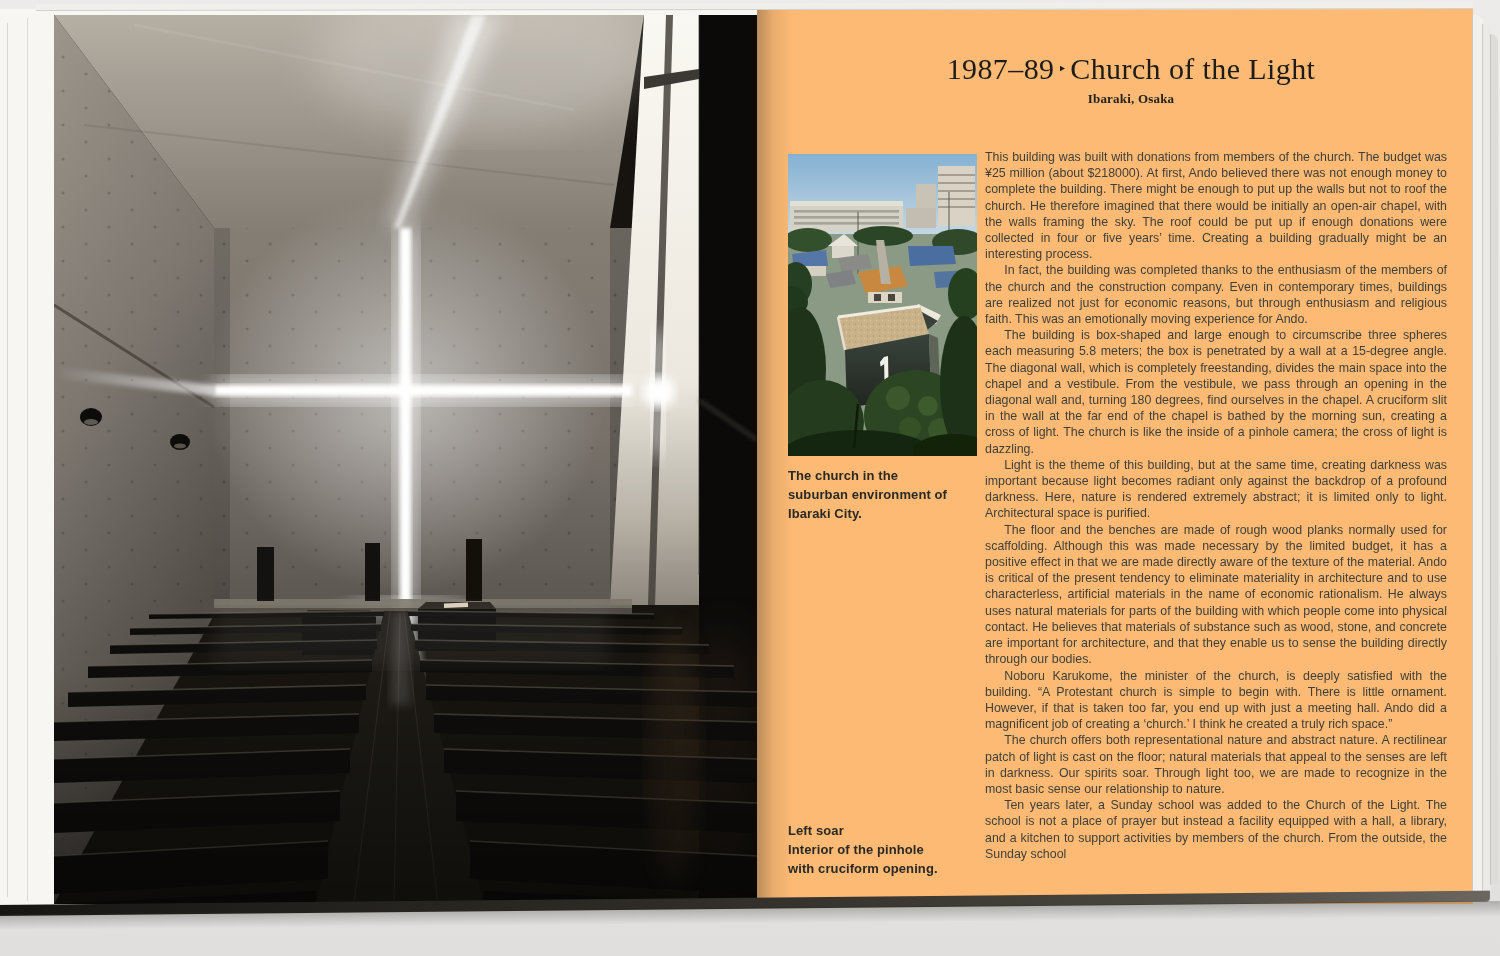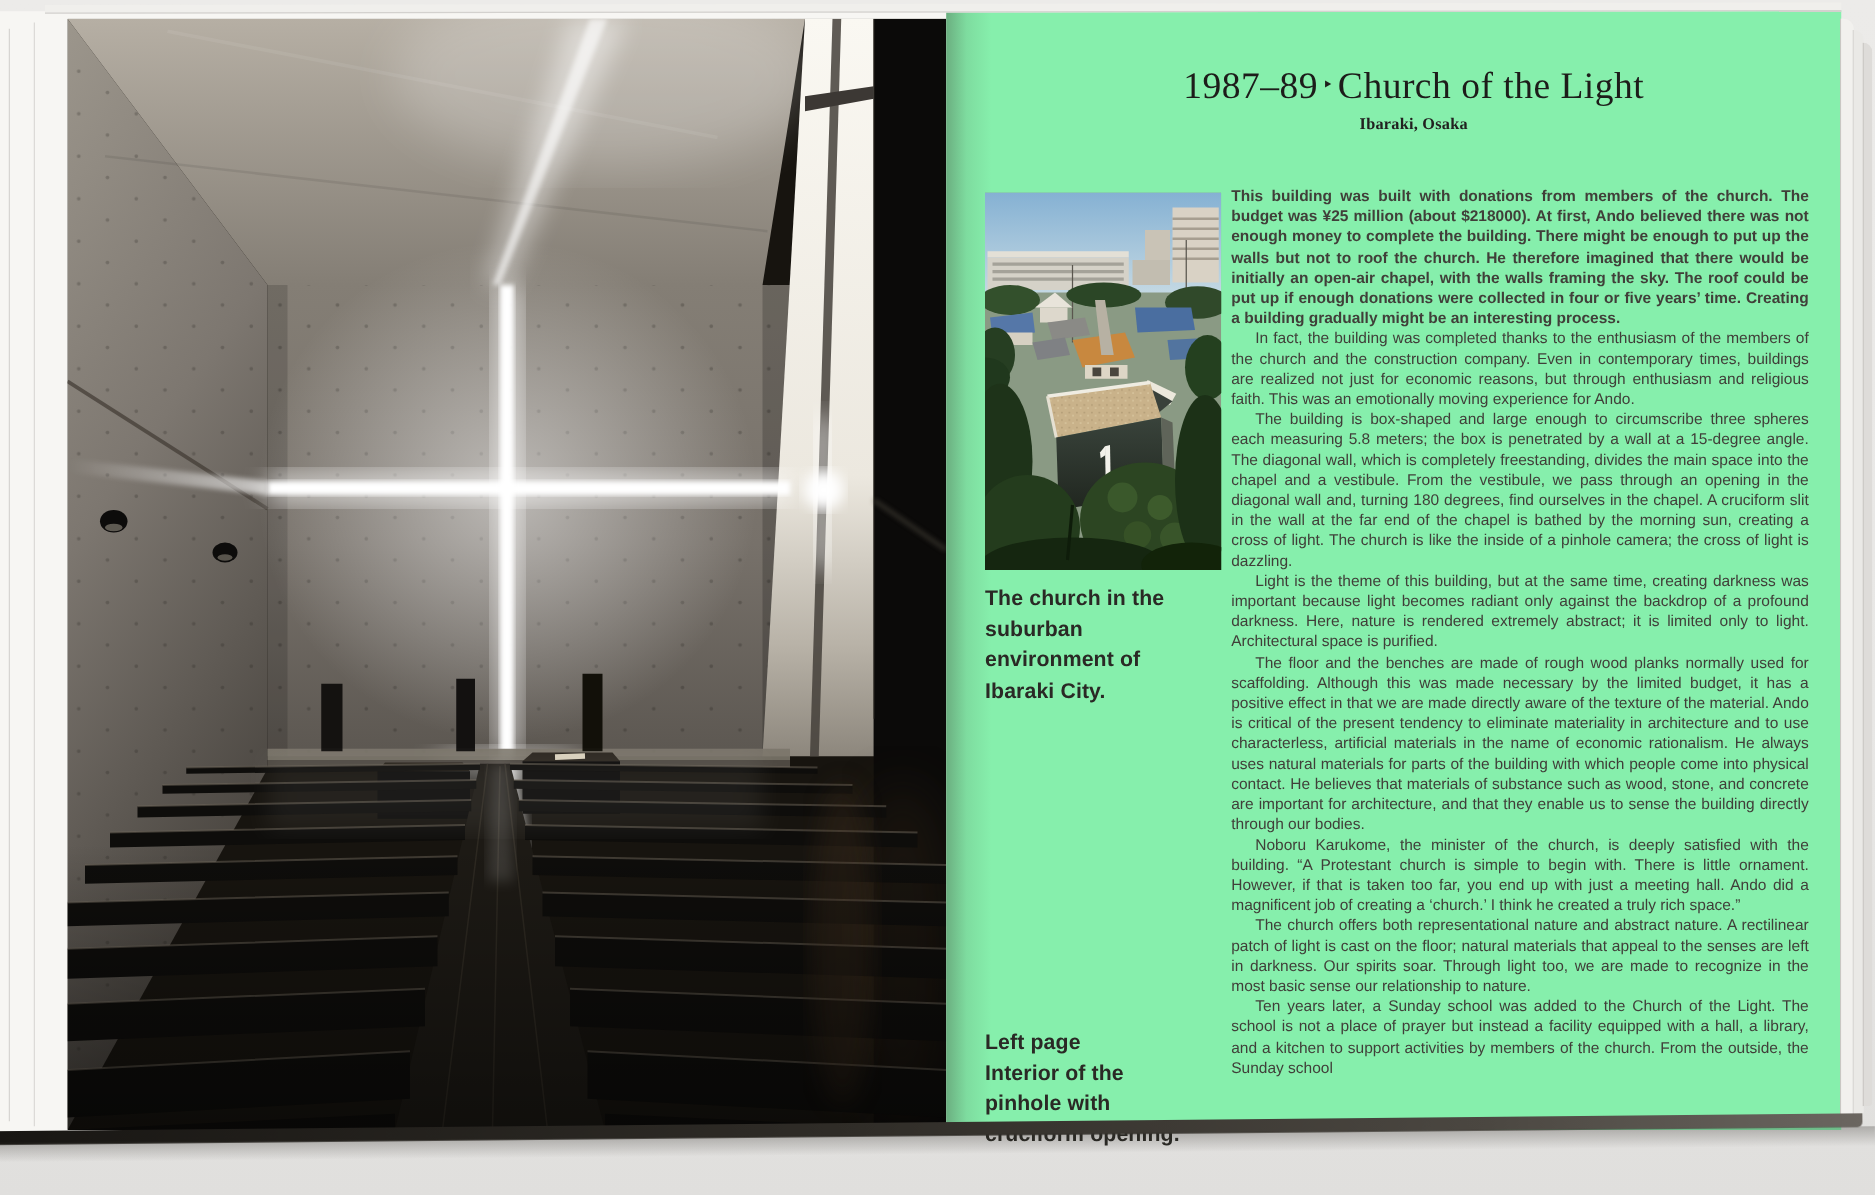--- a/index.html
+++ b/index.html
@@ -15,48 +15,48 @@
     background:#f7f6f3;
   }
   .left-edge-lines{position:absolute;left:0;top:6px;width:40px;height:888px;}
   .left-edge-lines .l1{position:absolute;left:7px;top:8px;bottom:6px;width:1px;background:#d7d5d2;}
   .left-edge-lines .l2{position:absolute;left:27px;top:3px;bottom:2px;width:1px;background:#dcdad7;}
   .left-photo{position:absolute;left:54px;top:6px;width:703px;height:889px;}
   .left-photo svg{display:block;}
   
   .right-page{
     position:absolute;left:757px;top:8px;width:716px;height:896px;
-    background:#86efac;
+    background:#fdba74;
   }
   .gutter{position:absolute;left:0;top:0;bottom:0;width:36px;
     background:linear-gradient(90deg,rgba(55,50,43,.34),rgba(55,50,43,.10) 45%,rgba(55,50,43,0));
     pointer-events:none;}
   .title-block{position:absolute;left:60px;width:628px;top:44px;text-align:center;color:#1d1c1a;}
   .title-block h1{
     margin:0;font-family:"Liberation Serif","DejaVu Serif",serif;
     font-weight:normal;font-size:30px;line-height:34px;letter-spacing:.4px;
   }
   .title-sep{font-size:.5em;vertical-align:.35em;margin:0 .22em;}
   .subtitle{
     margin-top:5px;font-family:"Liberation Serif","DejaVu Serif",serif;
     font-weight:bold;font-size:13px;color:#222120;letter-spacing:.2px;
   }
   .mini-photo{position:absolute;left:31px;top:146px;width:189px;height:302px;}
-  .cap{position:absolute;left:31px;width:162px;font-size:17px;line-height:1.45;
+  .cap{position:absolute;left:31px;width:162px;font-size:13px;line-height:1.45;
        font-weight:bold;color:#2a2925;letter-spacing:.1px;}
   .cap-1{top:459px;}
   .cap-2{top:814px;}
   .cap .cap-label{display:block;}
   .body-col{
     position:absolute;left:228px;top:141px;width:462px;
     font-size:12.4px;line-height:16.2px;color:#403f39;
     text-align:justify;
   }
   .body-col p{margin:0;text-indent:1.55em;}
-  .body-col p:first-child{text-indent:0;font-weight:bold;}
+  .body-col p:first-child{text-indent:0;}
   .page-num{position:absolute;left:228px;width:462px;top:866px;text-align:center;
     font-size:12px;color:#3c3b36;}
   
   .edge{position:absolute;background:#f0efec;}
   .edge.e1{left:1472px;top:15px;width:10px;height:883px;border-left:1px solid #c9c7c3;border-radius:0 8px 3px 0;background:#f2f1ee;}
   .edge.e2{left:1482px;top:24px;width:8px;height:868px;border-left:1px solid #cfcdc9;border-radius:0 8px 3px 0;background:#eae9e6;}
   .edge.e3{left:1490px;top:34px;width:7px;height:851px;border-left:1px solid #c6c4c0;border-radius:0 9px 4px 0;background:#dedcd9;}
   .top-edge{position:absolute;left:36px;top:3px;width:1437px;height:6px;
     background:#f0efec;border-bottom:1px solid #d3d1ce;transform:rotate(-.08deg);}
   .bottom-shadow{
@@ -336,21 +336,21 @@
           <ellipse cx="70" cy="298" rx="74" ry="22" fill="#152610"></ellipse>
           <ellipse cx="165" cy="298" rx="40" ry="18" fill="#122309"></ellipse>
           <line x1="70" y1="250" x2="66" y2="294" stroke="#0e1c0a" stroke-width="2.5"></line>
         </g>
       </svg>
     </div>
 
     <div class="cap cap-1">The church in the suburban environment of Ibaraki City.</div>
 
     <div class="cap cap-2">
-      <span class="cap-label">Left page</span>
+      <span class="cap-label">Left soar</span>
       <span>Interior of the pinhole with cruciform opening.</span>
     </div>
 
     <div class="body-col">
       <p>This building was built with donations from members of the church. The budget was ¥25 million (about $218000). At first, Ando believed there was not enough money to complete the building. There might be enough to put up the walls but not to roof the church. He therefore imagined that there would be initially an open-air chapel, with the walls framing the sky. The roof could be put up if enough donations were collected in four or five years’ time. Creating a building gradually might be an interesting process.</p>
       <p>In fact, the building was completed thanks to the enthusiasm of the members of the church and the construction company. Even in contemporary times, buildings are realized not just for economic reasons, but through enthusiasm and religious faith. This was an emotionally moving experience for Ando.</p>
       <p>The building is box-shaped and large enough to circumscribe three spheres each measuring 5.8 meters; the box is penetrated by a wall at a 15-degree angle. The diagonal wall, which is completely freestanding, divides the main space into the chapel and a vestibule. From the vestibule, we pass through an opening in the diagonal wall and, turning 180 degrees, find ourselves in the chapel. A cruciform slit in the wall at the far end of the chapel is bathed by the morning sun, creating a cross of light. The church is like the inside of a pinhole camera; the cross of light is dazzling.</p>
       <p>Light is the theme of this building, but at the same time, creating darkness was important because light becomes radiant only against the backdrop of a profound darkness. Here, nature is rendered extremely abstract; it is limited only to light. Architectural space is purified.</p>
       <p>The floor and the benches are made of rough wood planks normally used for scaffolding. Although this was made necessary by the limited budget, it has a positive effect in that we are made directly aware of the texture of the material. Ando is critical of the present tendency to eliminate materiality in architecture and to use characterless, artificial materials in the name of economic rationalism. He always uses natural materials for parts of the building with which people come into physical contact. He believes that materials of substance such as wood, stone, and concrete are important for architecture, and that they enable us to sense the building directly through our bodies.</p>
       <p>Noboru Karukome, the minister of the church, is deeply satisfied with the building. “A Protestant church is simple to begin with. There is little ornament. However, if that is taken too far, you end up with just a meeting hall. Ando did a magnificent job of creating a ‘church.’ I think he created a truly rich space.”</p>

